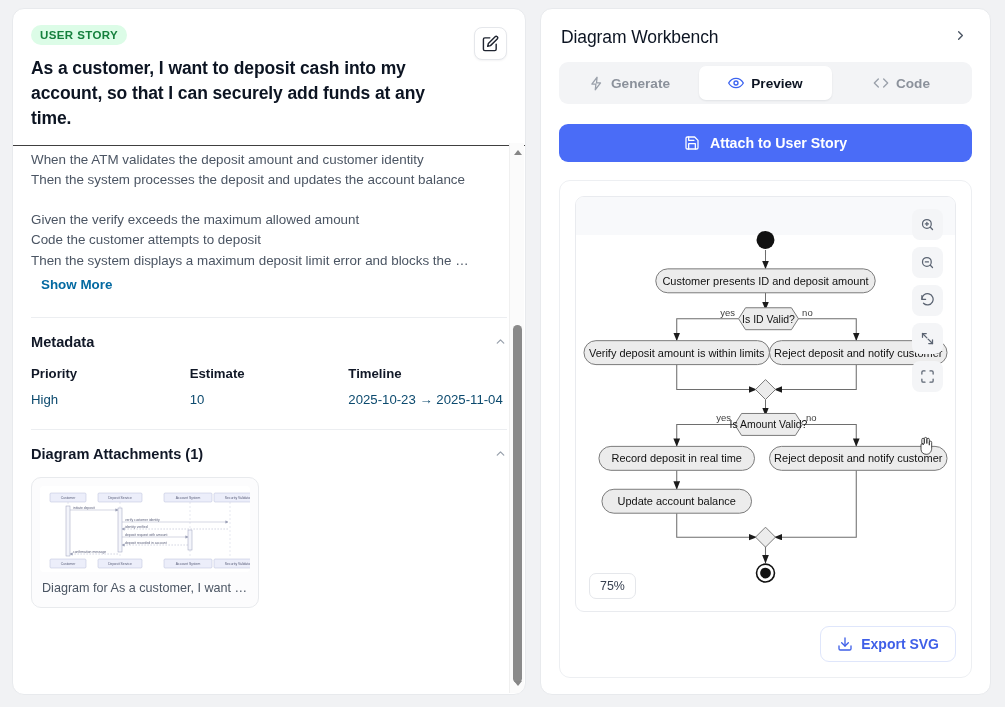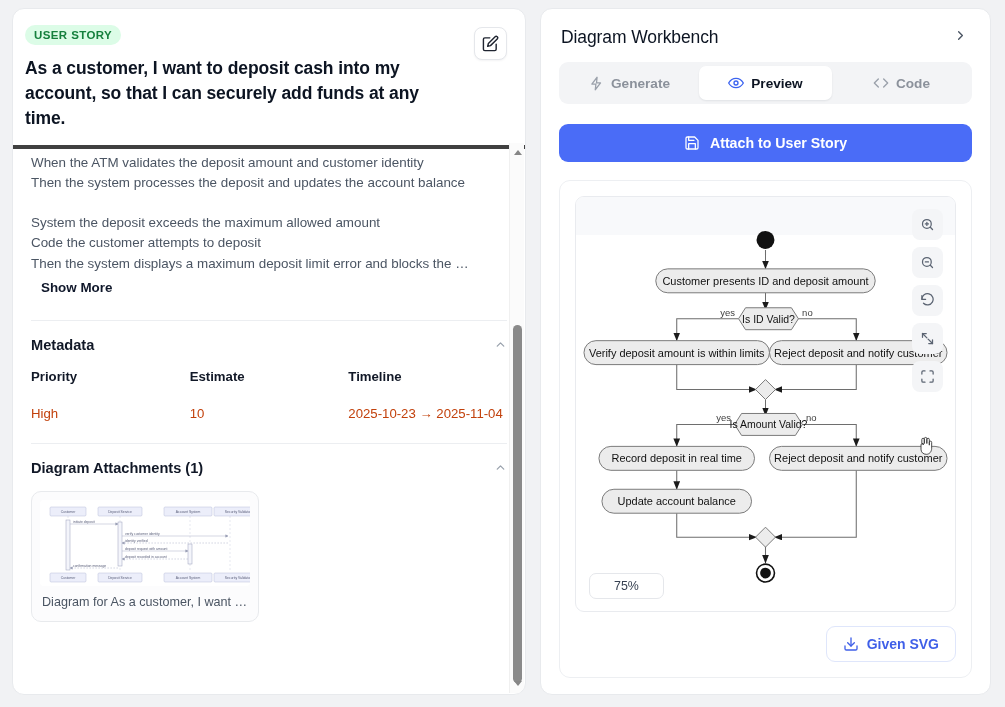--- a/index.html
+++ b/index.html
@@ -22,22 +22,22 @@
     width: 514px; height: 687px;
     background: #ffffff;
     border: 1px solid #e8eaed;
     border-radius: 12px;
     display: flex;
     flex-direction: column;
     overflow: hidden;
     position: relative;
   }
   .story-head {
-    padding: 16px 18px 14px 12px;
-    border-bottom: 4px solid #404040;
+    padding: 16px 18px 14px 18px;
+    border-bottom: 1px solid #404040;
     position: relative;
     flex: 0 0 auto;
   }
   .badge {
     display: inline-block;
     background: #dcfce7;
     color: #15803d;
     font-size: 11.5px;
     font-weight: 700;
     letter-spacing: 0.4px;
@@ -79,21 +79,21 @@
     color: #4b5563;
   }
   .ac-line { white-space: nowrap; overflow: hidden; text-overflow: ellipsis; }
   .ac-gap { height: 20px; }
   .show-more {
     display: inline-block;
     margin-top: 4px;
     margin-left: 10px;
     font-size: 13.4px;
     font-weight: 600;
-    color: #0f172a;
+    color: #0369a1;
     cursor: pointer;
   }
   .divider { height: 1px; background: #eceef1; margin: 22px 0 0 0; }
 
   .section { padding-top: 16px; }
   .section-head {
     display: flex; align-items: center; justify-content: space-between;
     cursor: pointer;
   }
   .section-title {
@@ -101,21 +101,21 @@
   }
   .chev { color: #9aa2ad; font-size: 12px; line-height: 1; }
 
   .meta-grid {
     display: grid;
     grid-template-columns: 1fr 1fr 1fr;
     row-gap: 1px;
     margin-top: 16px;
   }
   .meta-label { font-size: 13.2px; font-weight: 700; color: #111827; }
-  .meta-value { font-size: 13.2px; color: #c2410c; margin-top: 22px; }
+  .meta-value { font-size: 13.2px; color: #0c4a6e; margin-top: 11px; }
 
   
   .attach-card {
     margin-top: 15px;
     width: 228px;
     border: 1px solid #e8eaed;
     border-radius: 10px;
     background: #fcfcfd;
     padding: 8px;
     cursor: pointer;
@@ -262,21 +262,21 @@
     display: flex; align-items: center; justify-content: center;
     color: #5b6472;
     cursor: pointer;
   }
   .zoom-pill {
     position: absolute;
     left: 13px; bottom: 12px;
     background: #ffffff;
     border: 1px solid #e5e7eb;
     border-radius: 7px;
-    padding: 5px 24px;
+    padding: 5px 10px;
     font-size: 12.4px;
     color: #374151;
     z-index: 6;
     cursor: pointer;
   }
   .diagram-svg { position: absolute; inset: 0; width: 100%; height: 100%; }
   .cursor-hand {
     position: absolute;
     left: 893px; top: 478px;
     z-index: 7;
@@ -315,21 +315,21 @@
         </svg>
       </div>
     </div>
 
     <div class="left-body">
 
       <div class="ac-block">
         <div class="ac-line">When the ATM validates the deposit amount and customer identity</div>
         <div class="ac-line">Then the system processes the deposit and updates the account balance</div>
         <div class="ac-gap"></div>
-        <div class="ac-line">System the deposit exceeds the maximum allowed amount</div>
+        <div class="ac-line">Given the verify exceeds the maximum allowed amount</div>
         <div class="ac-line">Code the customer attempts to deposit</div>
         <div class="ac-line">Then the system displays a maximum deposit limit error and blocks the …</div>
         <div class="show-more">Show More</div>
       </div>
 
       <div class="divider"></div>
 
       <div class="section">
         <div class="section-head">
           <span class="section-title">Metadata</span>
@@ -635,18 +635,18 @@
 
       <div class="export-row">
         <button class="export-btn">
           <span style="display:inline-flex">
             <svg width="16" height="16" viewBox="0 0 24 24" fill="none" stroke="currentColor" stroke-width="2" stroke-linecap="round" stroke-linejoin="round">
               <path d="M21 15v4a2 2 0 0 1-2 2H5a2 2 0 0 1-2-2v-4"></path>
                 <path d="M7 10l5 5 5-5"></path>
                 <path d="M12 15V3"></path>
             </svg>
           </span>
-          <span>Given SVG</span>
+          <span>Export SVG</span>
         </button>
       </div>
     </div>
   </div>
 </div>
 
 </body></html>

